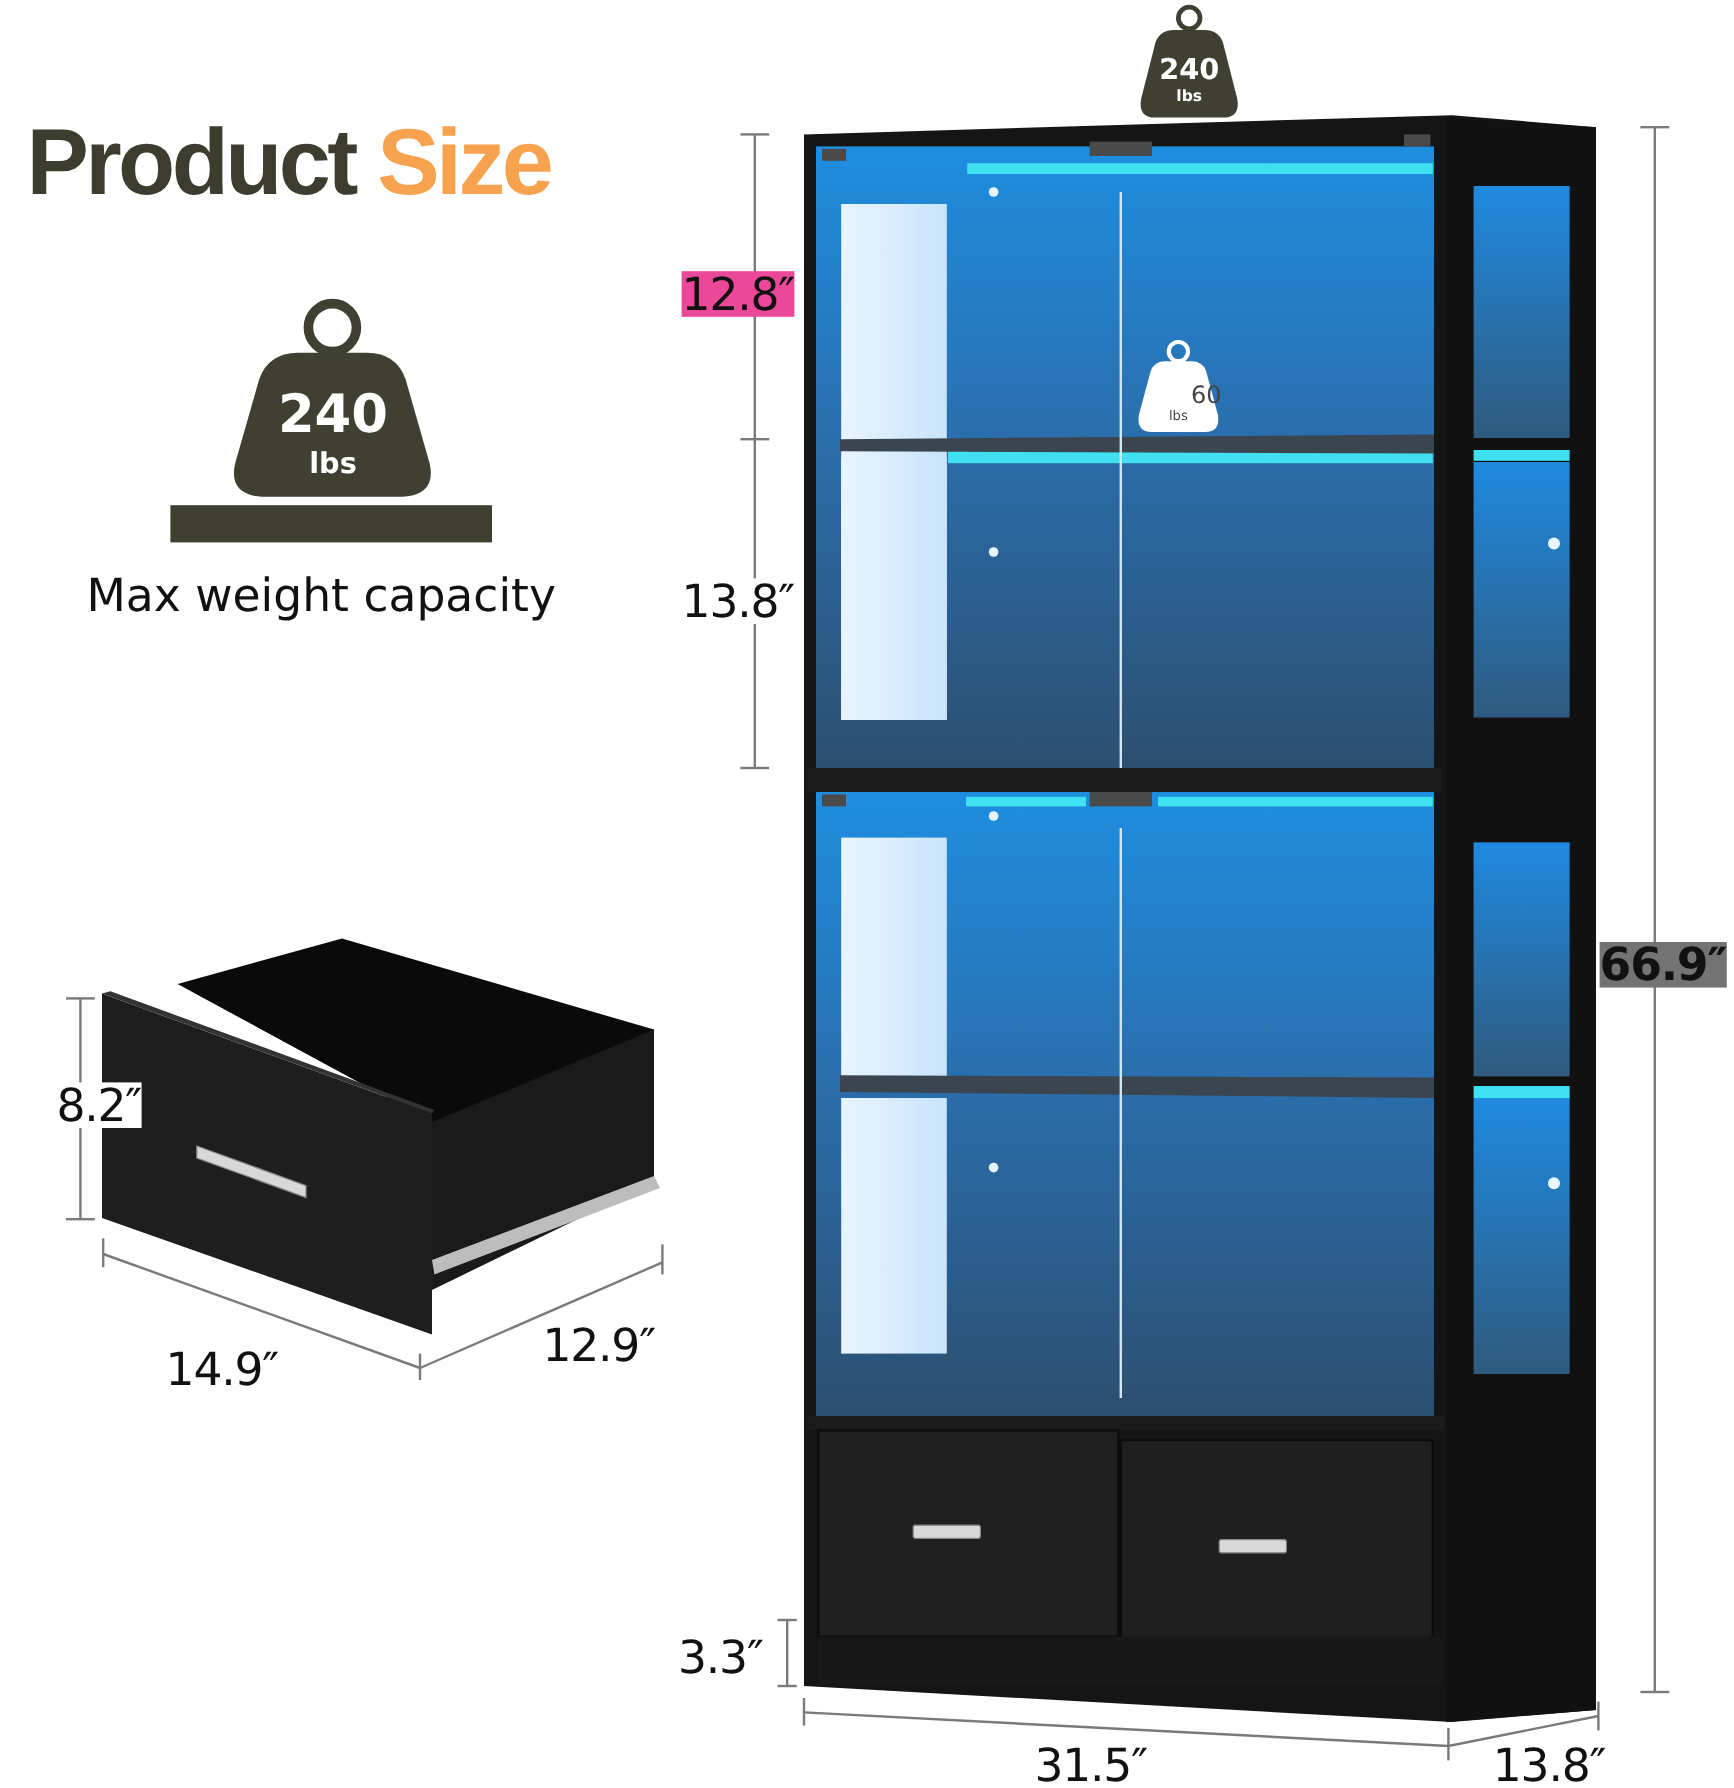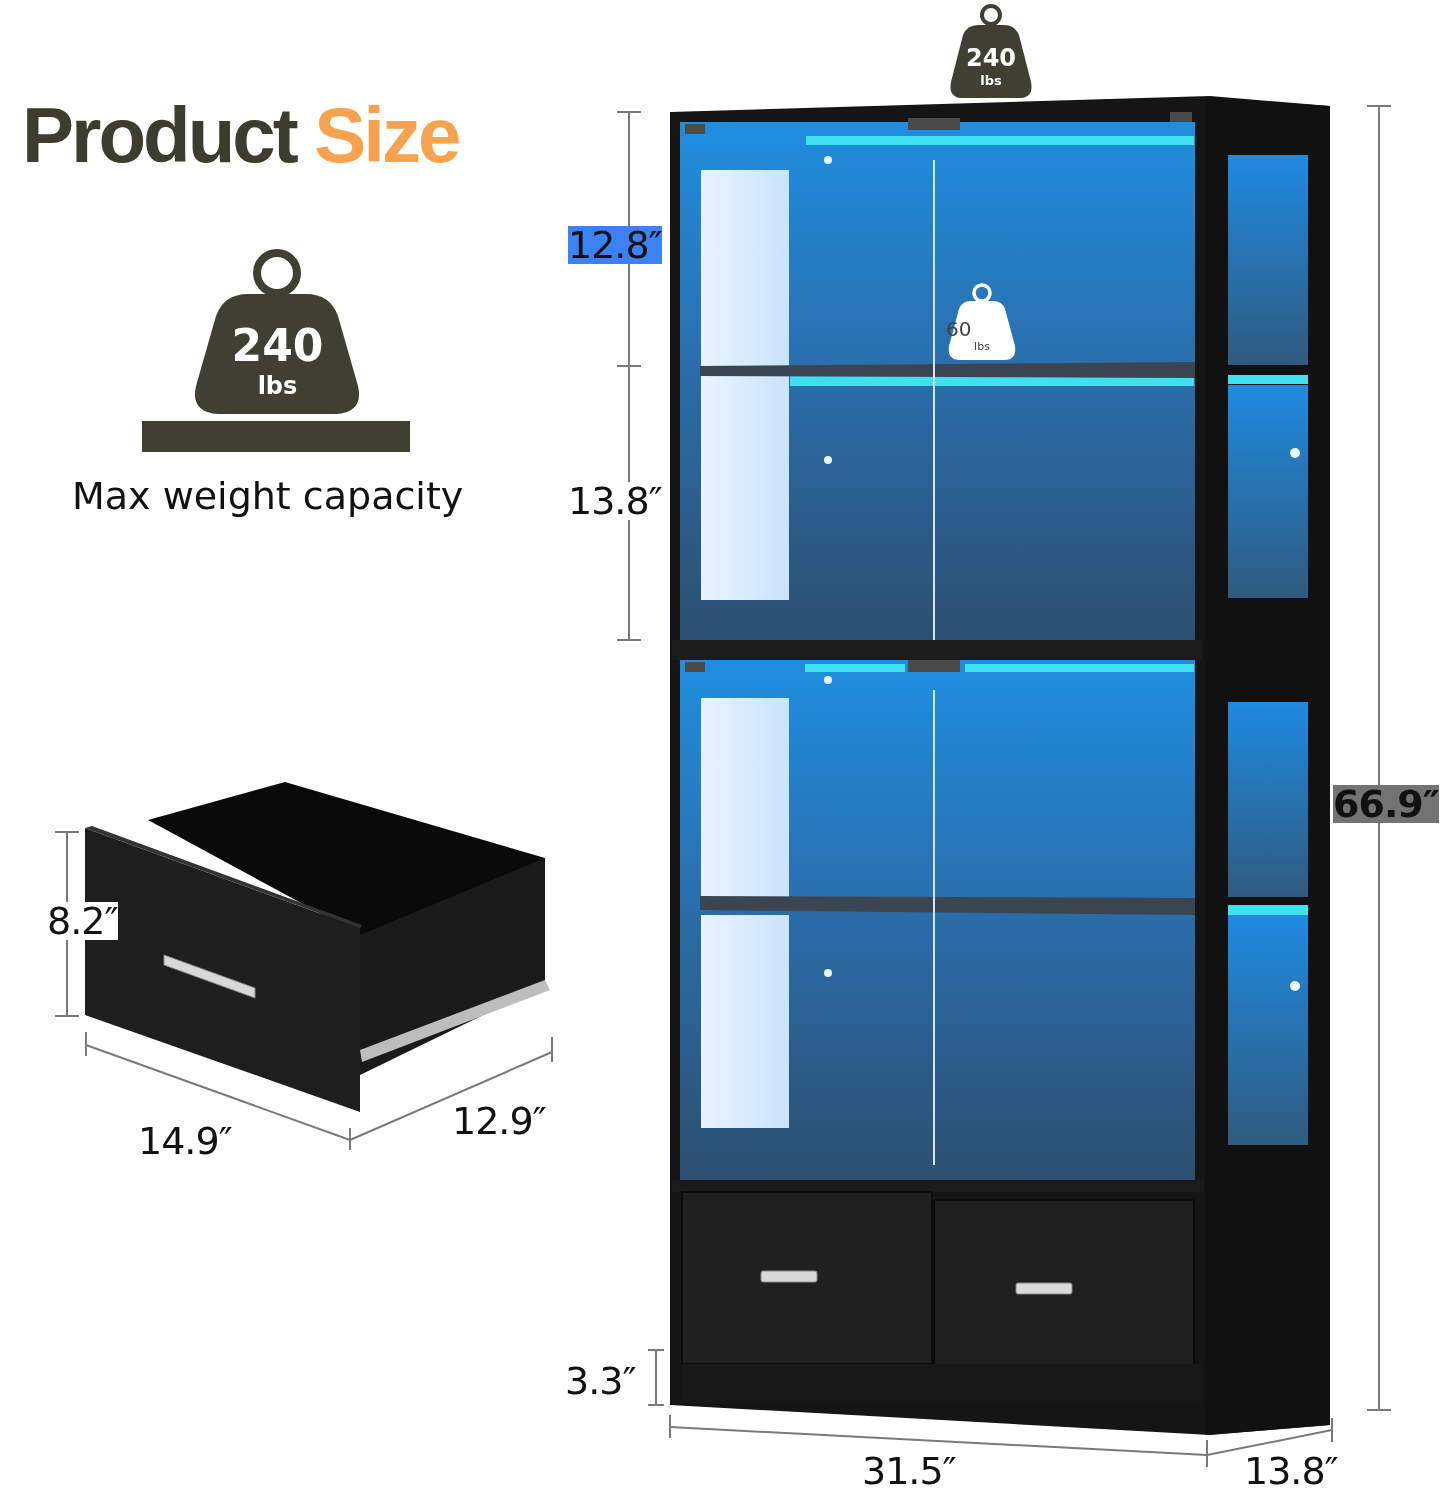--- a/index.html
+++ b/index.html
@@ -153,25 +153,25 @@
   </svg>
   <div class="abs" style="left:0; top:44px; width:92px; text-align:center; font-weight:bold; font-size:24px; color:#fff; line-height:1;">240</div>
   <div class="abs" style="left:0; top:72px; width:92px; text-align:center; font-weight:bold; font-size:13px; color:#fff; line-height:1;">lbs</div>
 </div>
 
 <div class="abs" style="left:946px; top:282px; width:72px; height:80px;">
   <svg width="72" height="80" viewBox="0 0 72 80">
     <circle cx="36" cy="11" r="8" fill="none" stroke="#ffffff" stroke-width="3.5"></circle>
     <path d="M25 19 L47 19 Q56 19 59 27 L69 64 Q71 78 58 78 L14 78 Q1 78 3 64 L13 27 Q16 19 25 19 Z" fill="#ffffff"></path>
   </svg>
-  <div class="abs" style="left:0; top:37px; width:72px; text-align:left; font-size:20px; color:#444; line-height:1;">60</div>
+  <div class="abs" style="left:0; top:37px; width:72px; text-align:right; font-size:20px; color:#444; line-height:1;">60</div>
   <div class="abs" style="left:0; top:59px; width:72px; text-align:center; font-size:11px; color:#444; line-height:1;">lbs</div>
 </div>
 
-<div class="abs dim" style="left:568px; top:226px; background:#3b82f6;">12.8″</div>
+<div class="abs dim" style="left:568px; top:226px; background:#ec4899;">12.8″</div>
 <div class="abs dim" style="left:568px; top:482px; background:#fff;">13.8″</div>
 <div class="abs dim" style="left:1333px; top:785px; background:#737373;font-weight:bold;">66.9″</div>
 <div class="abs dim" style="left:565px; top:1362px;">3.3″</div>
 <div class="abs dim" style="left:862px; top:1452px;">31.5″</div>
 <div class="abs dim" style="left:1244px; top:1452px;">13.8″</div>
 <div class="abs dim" style="left:0px; top:902px; background:#fff;padding-left:47px;">8.2″</div>
 <div class="abs dim" style="left:138px; top:1122px;">14.9″</div>
 <div class="abs dim" style="left:452px; top:1102px;">12.9″</div>
 
 </body></html>

